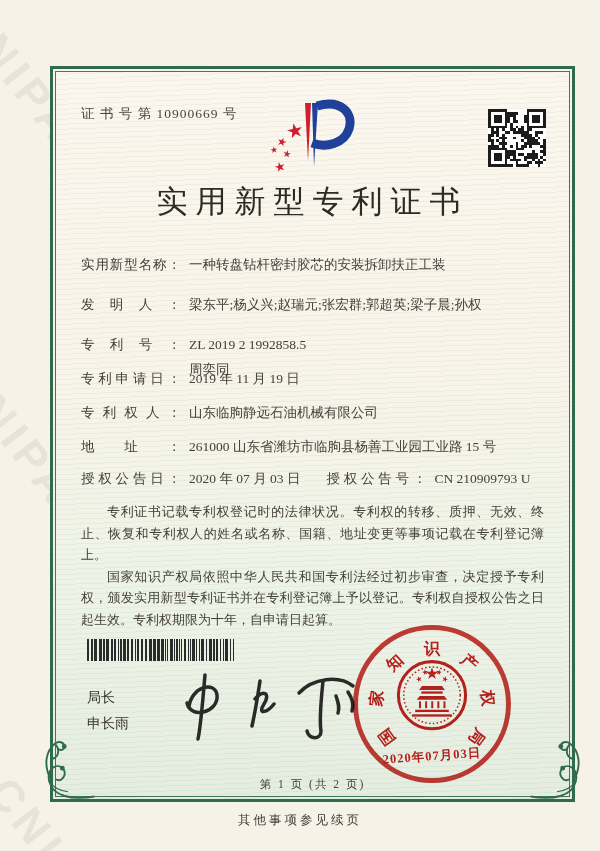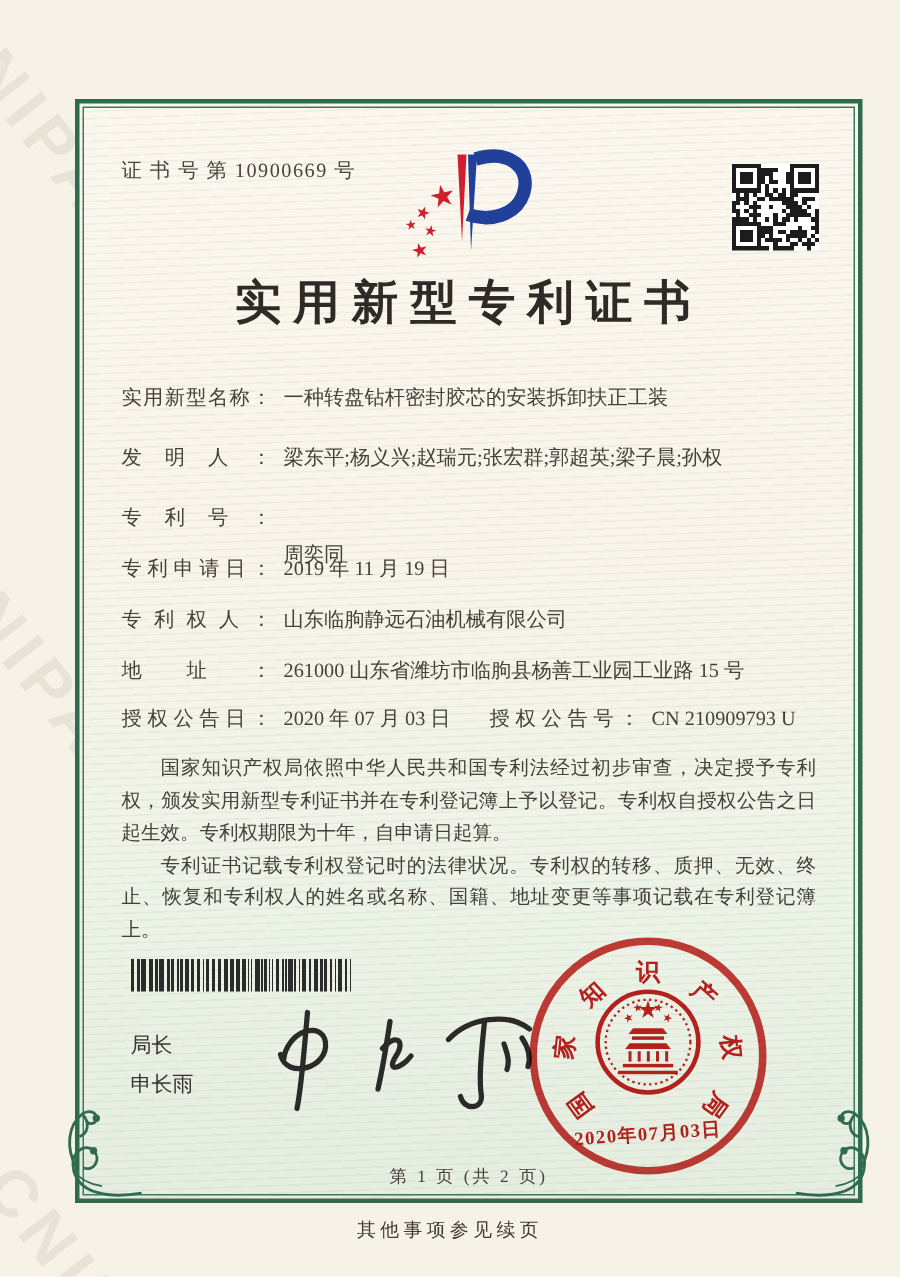--- a/index.html
+++ b/index.html
@@ -14,21 +14,21 @@
          background:
            repeating-linear-gradient(178deg, rgba(130,165,140,0.10) 0 1px, rgba(0,0,0,0) 1px 5px),
            linear-gradient(180deg,#fbf7ee 0%,#f8f4e9 42%,#eef3e7 72%,#e5ede0 100%);}
   .frame .inner-line{position:absolute;inset:2px;border:1px solid #3a7a59;pointer-events:none;}
   
   .cert-no{position:absolute;left:28px;top:36px;font-size:13.5px;letter-spacing:1px;color:#4a443c;}
   .logo{position:absolute;left:50%;top:28px;transform:translateX(-50%);}
   .qr{position:absolute;right:26px;top:40px;width:58px;height:58px;background:#fff;}
   .qr svg{width:100%;height:100%;shape-rendering:crispEdges;fill:#1c1c1c;}
   .title{position:absolute;left:0;right:0;top:112px;text-align:center;
-         font-size:31px;font-weight:bold;letter-spacing:8px;color:#2e2b27;}
+         font-size:31px;font-weight:normal;letter-spacing:8px;color:#2e2b27;}
   
   .row{position:absolute;left:28px;right:26px;font-size:13.5px;line-height:19px;display:flex;}
   .lab{display:inline-block;width:100px;text-align:justify;text-align-last:justify;flex:0 0 100px;color:#45403a;}
   .val{margin-left:8px;color:#45403a;}
   .val2{margin-left:108px;color:#45403a;margin-top:46px;}
   .pair{display:flex;}
   .pair+.pair{margin-left:26px;align-items:center;}
   
   .paras{position:absolute;left:28px;right:28px;top:432px;font-size:13px;line-height:21.5px;
          text-align:justify;color:#45403a;}
@@ -350,20 +350,21 @@
   </div>
   <div class="row" style="top:226px">
     <span class="lab">发明人：</span>
     <span class="val">梁东平;杨义兴;赵瑞元;张宏群;郭超英;梁子晨;孙权</span>
   </div>
   <div class="row" style="top:245px">
     <span class="val2">周奕同</span>
   </div>
   <div class="row" style="top:266px">
     <span class="lab">专利号：</span>
+    <span class="val">ZL 2019 2 1992858.5</span>
   </div>
   <div class="row" style="top:300px">
     <span class="lab">专利申请日：</span>
     <span class="val">2019 年 11 月 19 日</span>
   </div>
   <div class="row" style="top:334px">
     <span class="lab">专利权人：</span>
     <span class="val">山东临朐静远石油机械有限公司</span>
   </div>
   <div class="row" style="top:368px">
@@ -375,22 +376,22 @@
       <span class="lab">授权公告日：</span>
       <span class="val">2020 年 07 月 03 日</span>
     </span>
     <span class="pair">
       <span class="lab">授权公告号：</span>
       <span class="val">CN 210909793 U</span>
     </span>
   </div>
 
   <div class="paras">
+    <p>专利证书记载专利权登记时的法律状况。专利权的转移、质押、无效、终止、恢复和专利权人的姓名或名称、国籍、地址变更等事项记载在专利登记簿上。</p>
     <p>国家知识产权局依照中华人民共和国专利法经过初步审查，决定授予专利权，颁发实用新型专利证书并在专利登记簿上予以登记。专利权自授权公告之日起生效。专利权期限为十年，自申请日起算。</p>
-    <p>专利证书记载专利权登记时的法律状况。专利权的转移、质押、无效、终止、恢复和专利权人的姓名或名称、国籍、地址变更等事项记载在专利登记簿上。</p>
   </div>
 
   <div class="barcode">
     <svg id="barcode-svg" viewBox="0 0 152 22" preserveAspectRatio="none">
         <rect x="0" y="0" width="2" height="22"></rect>
         <rect x="4" y="0" width="2" height="22"></rect>
         <rect x="7" y="0" width="3" height="22"></rect>
         <rect x="12" y="0" width="3" height="22"></rect>
         <rect x="16" y="0" width="2" height="22"></rect>
         <rect x="19" y="0" width="3" height="22"></rect>

